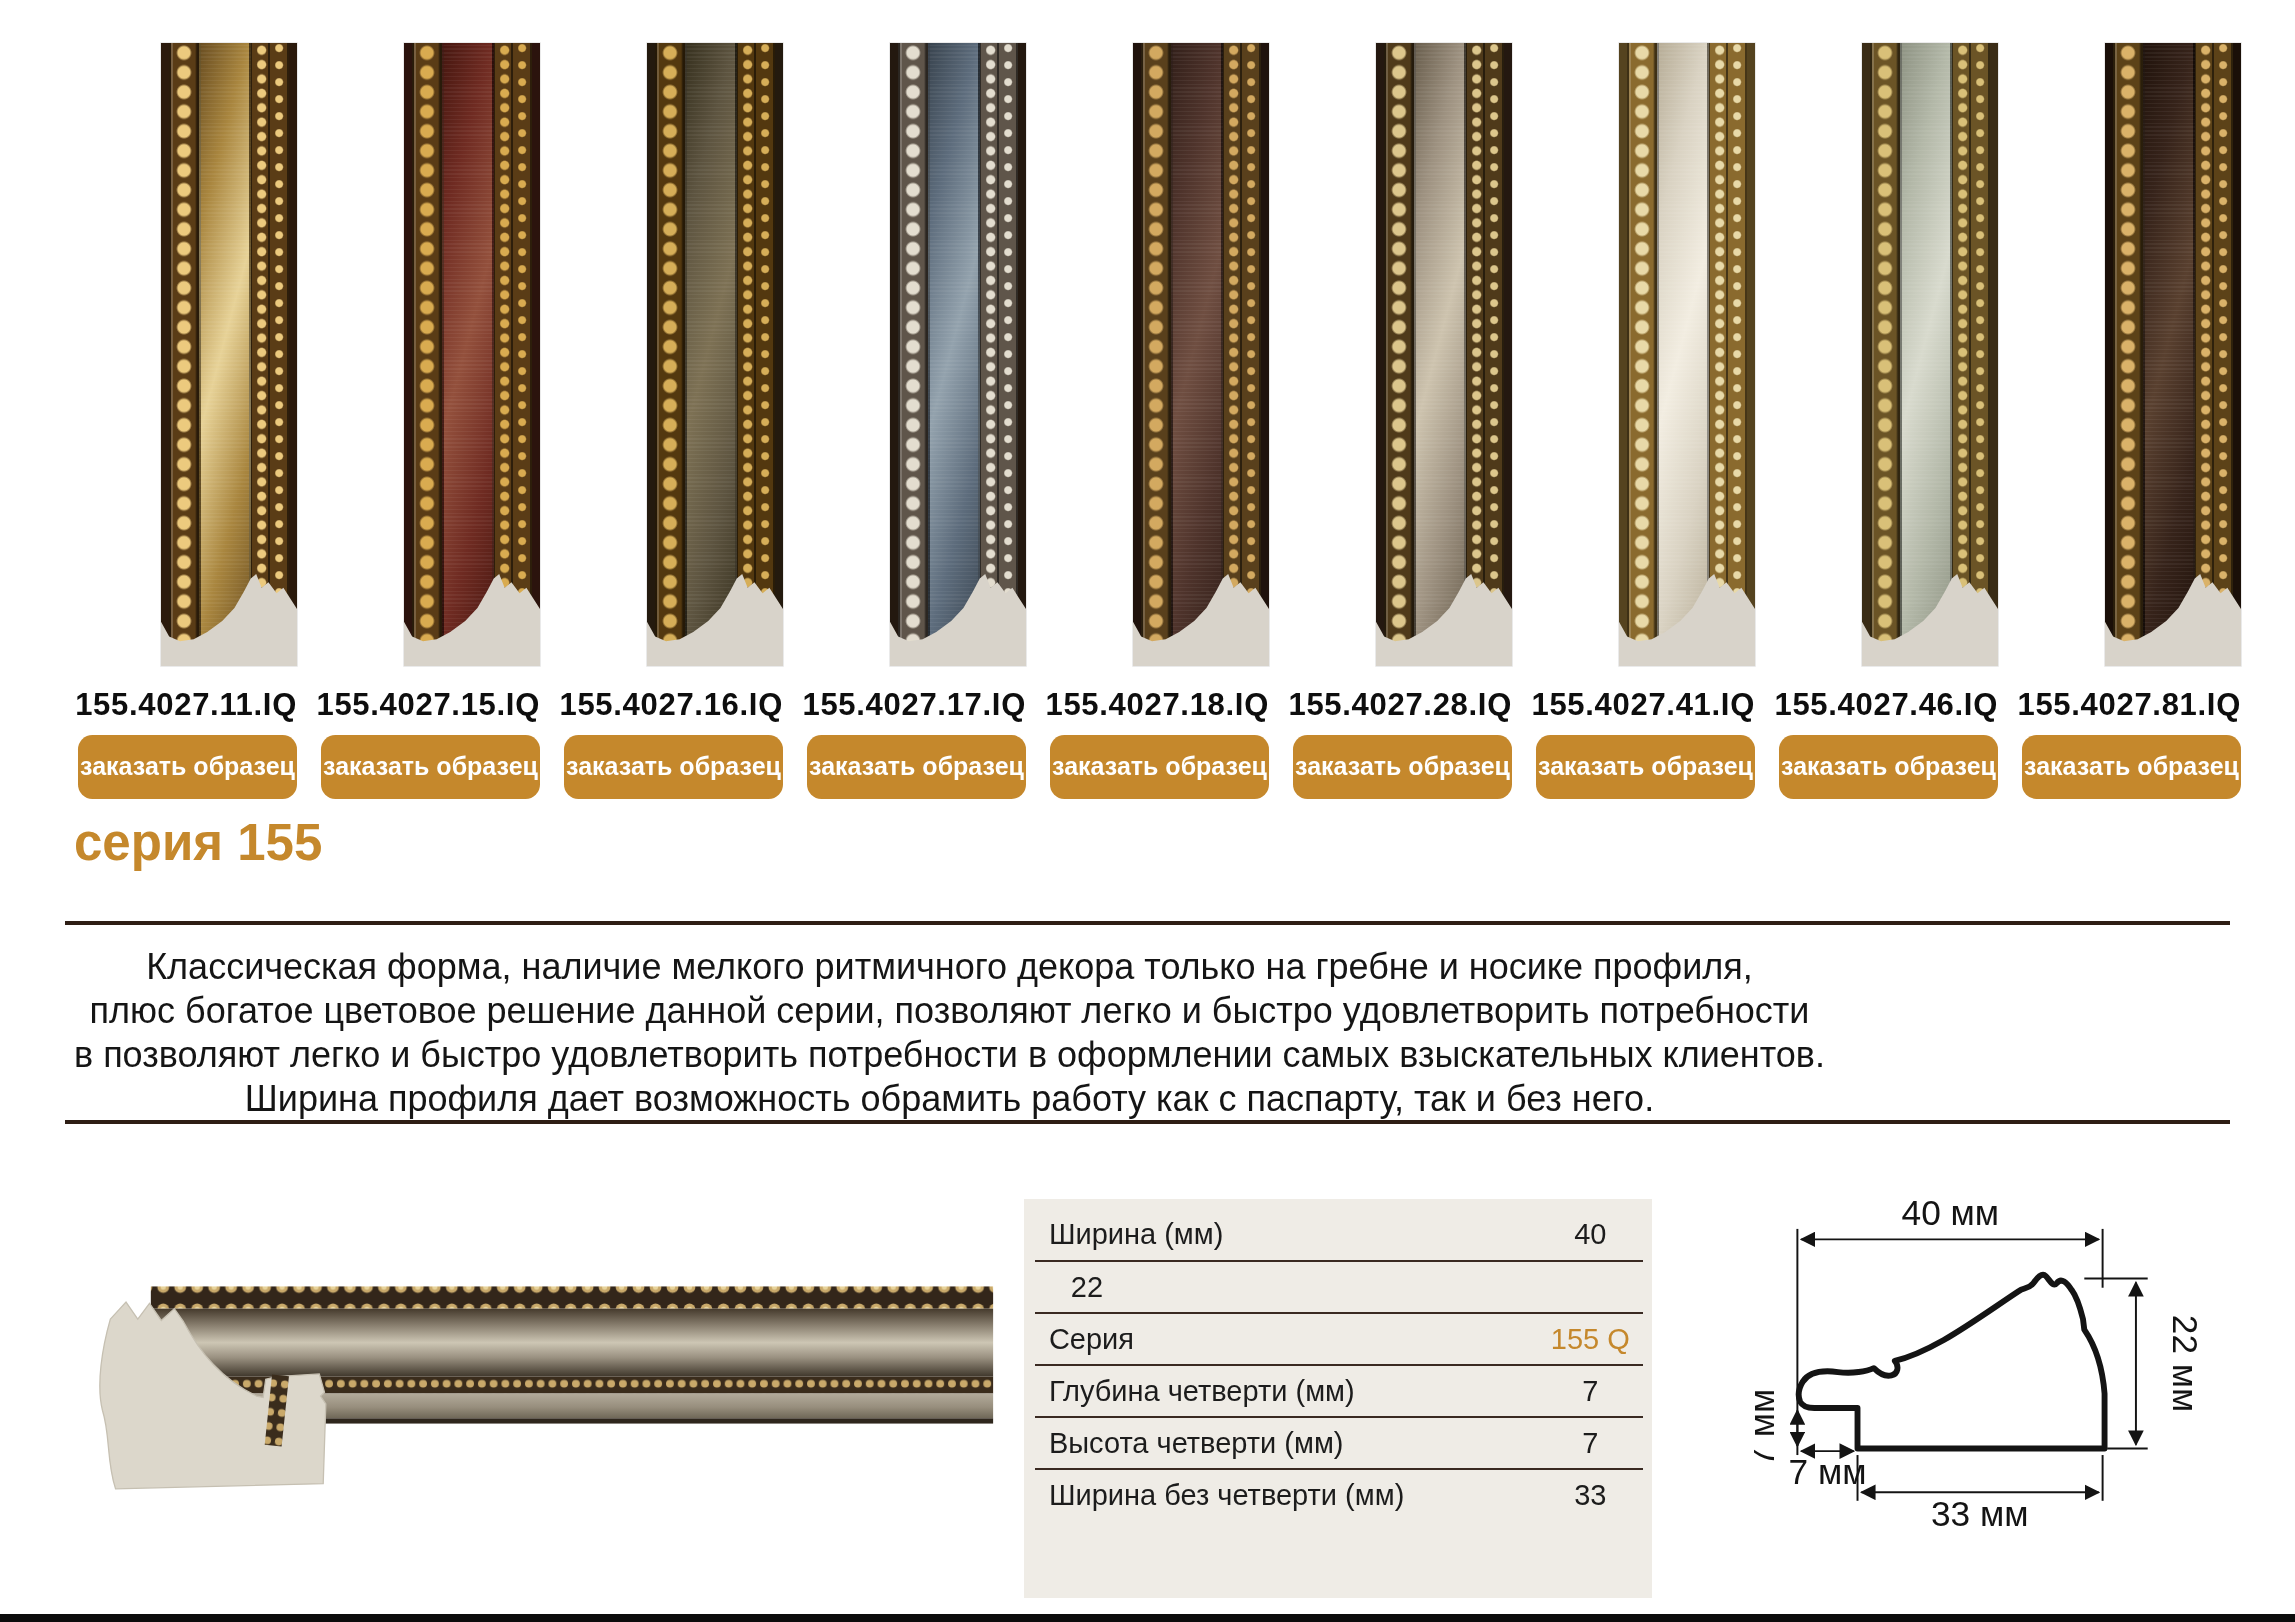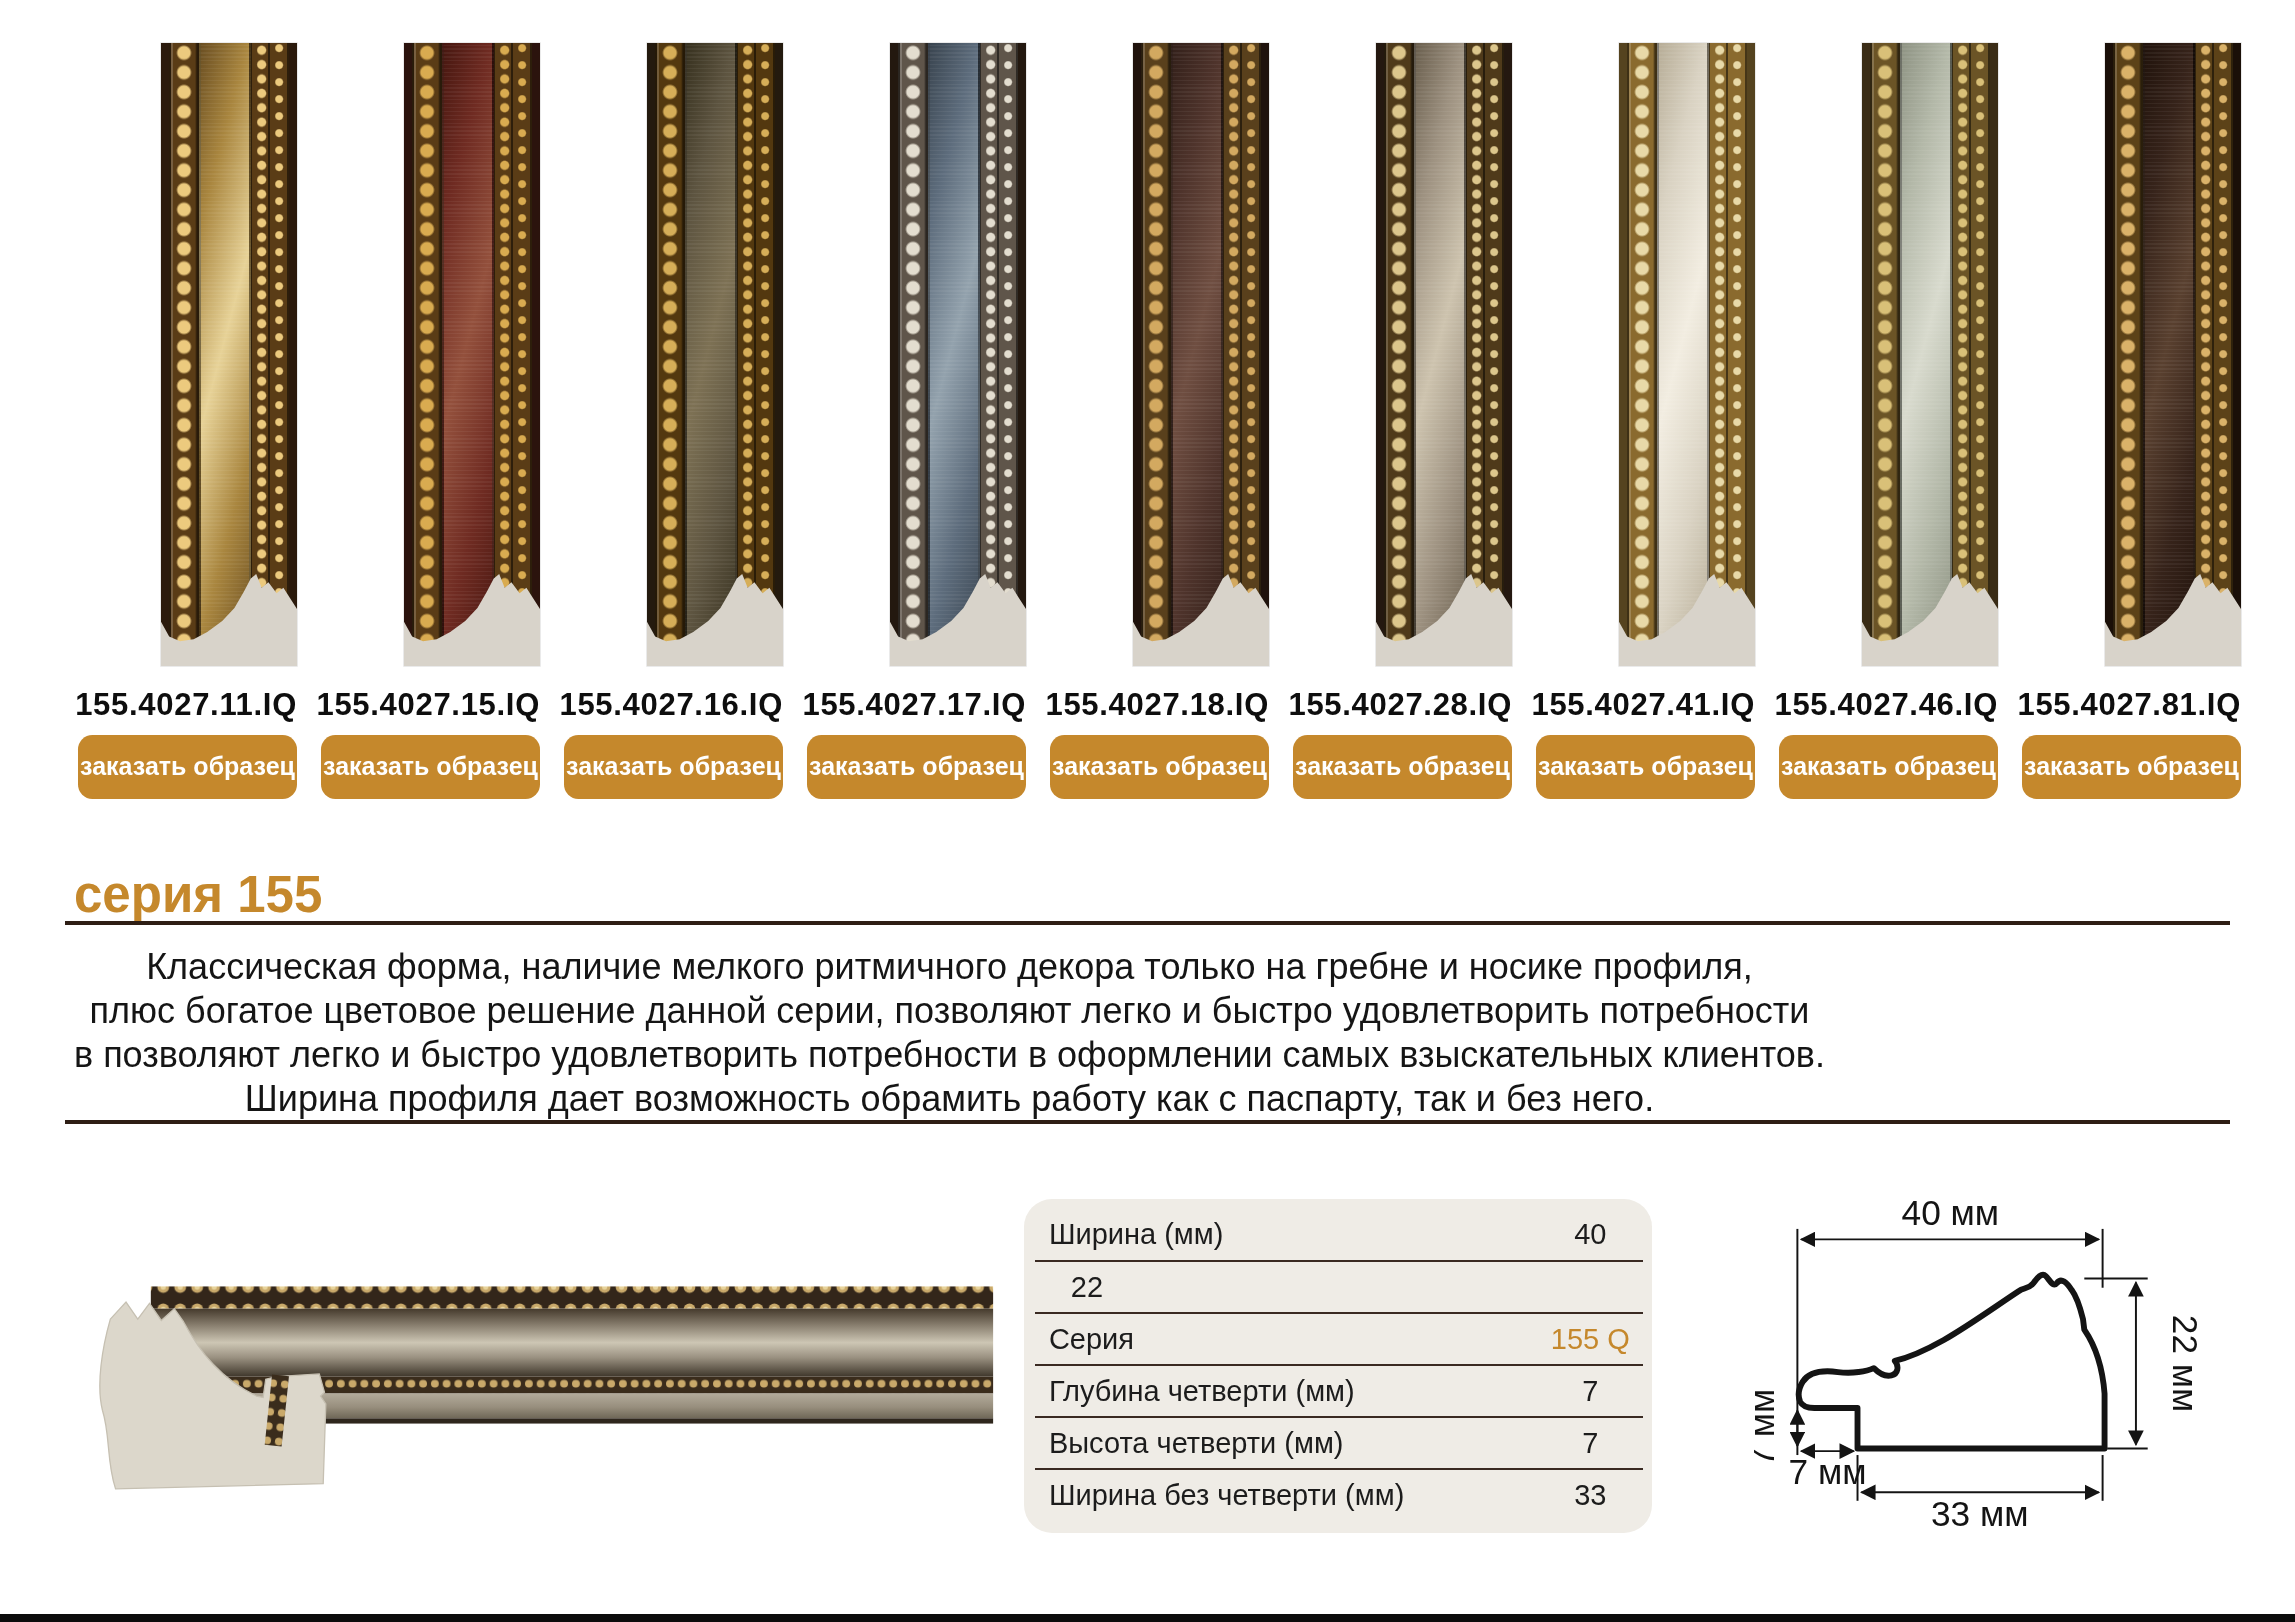--- a/index.html
+++ b/index.html
@@ -58,34 +58,33 @@
   .code { margin-top:21px; font-size:31px; font-weight:700; letter-spacing:0.7px; color:#0e0e0e; white-space:nowrap; }
   .order {
     margin-top:11.8px; width:219px; height:64px;
     border:none; border-radius:14.4px;
     background:var(--accent); color:#ffffff;
     font-family:"Liberation Sans", sans-serif;
     font-size:25px; font-weight:700; cursor:pointer; white-space:nowrap;
   }
 
   
-  .series-title { position:absolute; left:74px; top:865px; font-size:51px; font-weight:700; color:var(--accent); }
+  .series-title { position:absolute; left:74px; top:813px; font-size:51px; font-weight:700; color:var(--accent); }
   .rule { position:absolute; left:65px; width:2165px; height:3.9px; background:var(--rule); }
   .rule.r1 { top:921px; }
   .rule.r2 { top:1120px; }
   .desc { position:absolute; left:74px; top:945px; font-size:36px; line-height:44px; color:#151515;text-align:center; }
 
   
   .photo { position:absolute; left:52px; top:1276px; }
 
   .specs {
-    position:absolute; left:1024px; top:1199px; width:628px; height:334px;
+    position:absolute; left:1024px; top:1199px; width:628px; height:399px;
     background:var(--tablebg);
     padding:9.2px 0 0 0;
-    border-radius:28px;
   }
   .spec-row {
     display:flex; align-items:center; height:52px;
     margin:0 9.2px 0 10.5px;
   }
   .spec-row + .spec-row { border-top:2px solid #3a2a22; }
   .spec-label { flex:1; font-size:29px; color:#1c1c1c; padding-left:14.4px; }
   .spec-value { width:105px; font-size:29px; color:#1c1c1c;text-align:center; }
   .spec-row:nth-child(3) .spec-value { color:var(--accent);margin-left:15px; }
 

